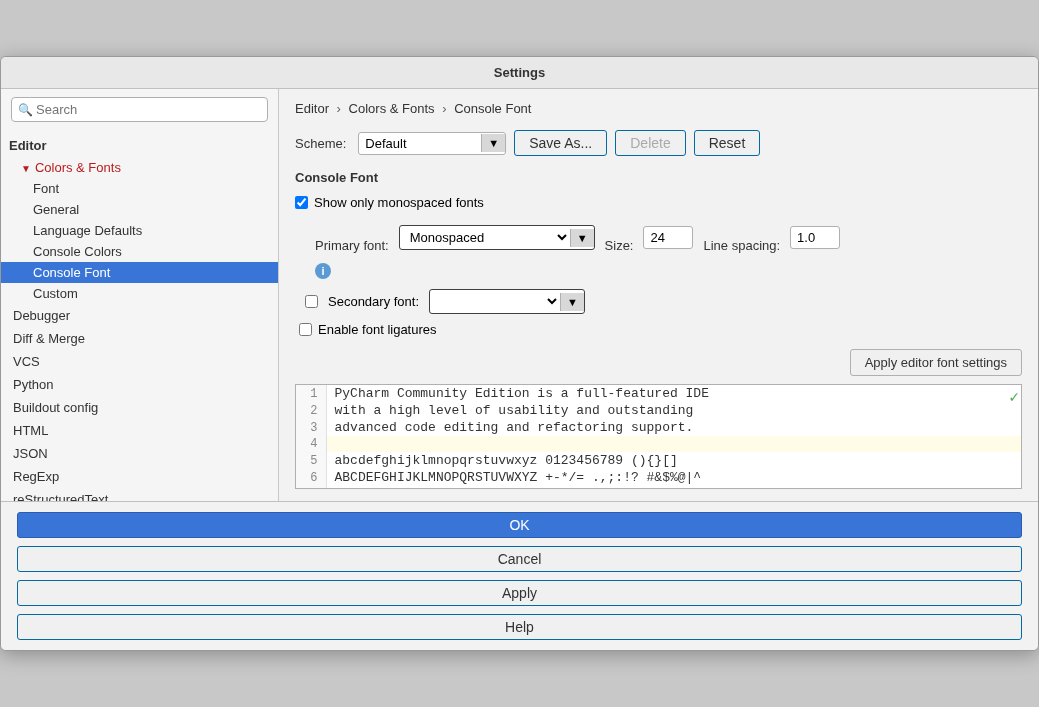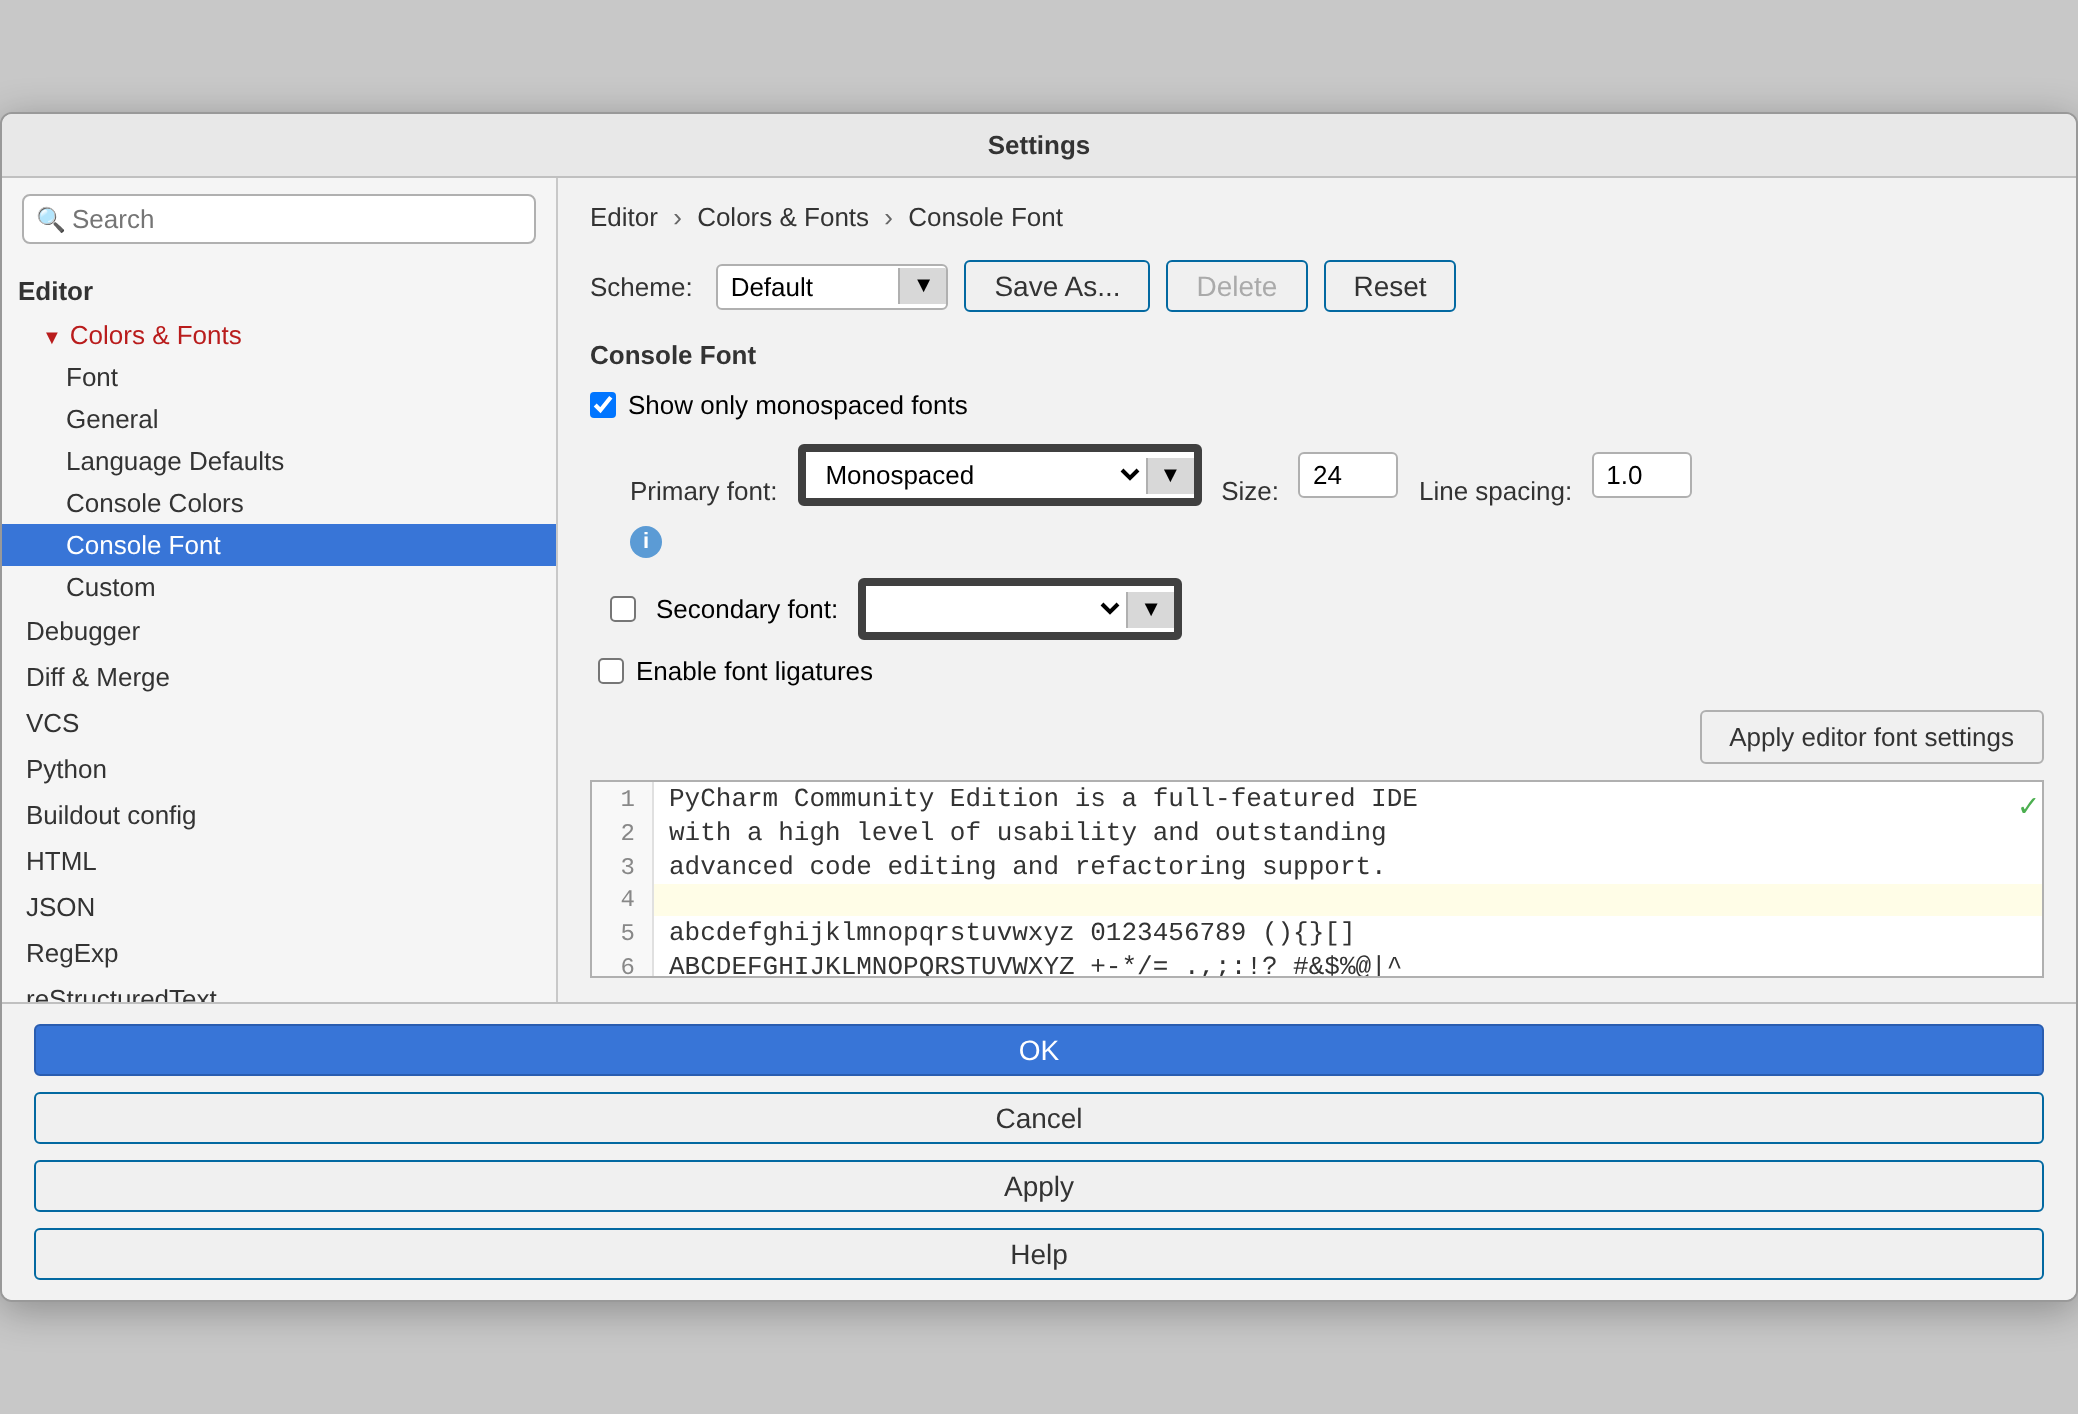--- a/index.html
+++ b/index.html
@@ -126,20 +126,21 @@
       margin-bottom: 14px;
     }
     .scheme-label { font-size: 13px; color: #333; margin-right: 4px; }
     .scheme-select {
       display: flex;
       align-items: center;
       border: 1px solid #b0b0b0;
       border-radius: 3px;
       background: white;
       overflow: hidden;
+      gap: 32px;
     }
     .scheme-select select {
       border: none;
       background: transparent;
       padding: 3px 6px;
       font-size: 13px;
       outline: none;
       appearance: none;
       width: 90px;
     }
@@ -184,21 +185,21 @@
       display: flex;
       align-items: center;
       gap: 10px;
       margin-left: 20px;
       margin-bottom: 10px;
     }
     .font-label { color: #333; font-size: 13px; margin-top: 16px; }
     .font-select-container {
       display: flex;
       align-items: center;
-      border: 4px solid #404040;
+      border: 1px solid #404040;
       border-radius: 3px;
       background: white;
       overflow: hidden;
       justify-content: center;
     }
     .font-select-container select {
       border: none;
       background: transparent;
       padding: 3px 6px;
       font-size: 13px;

